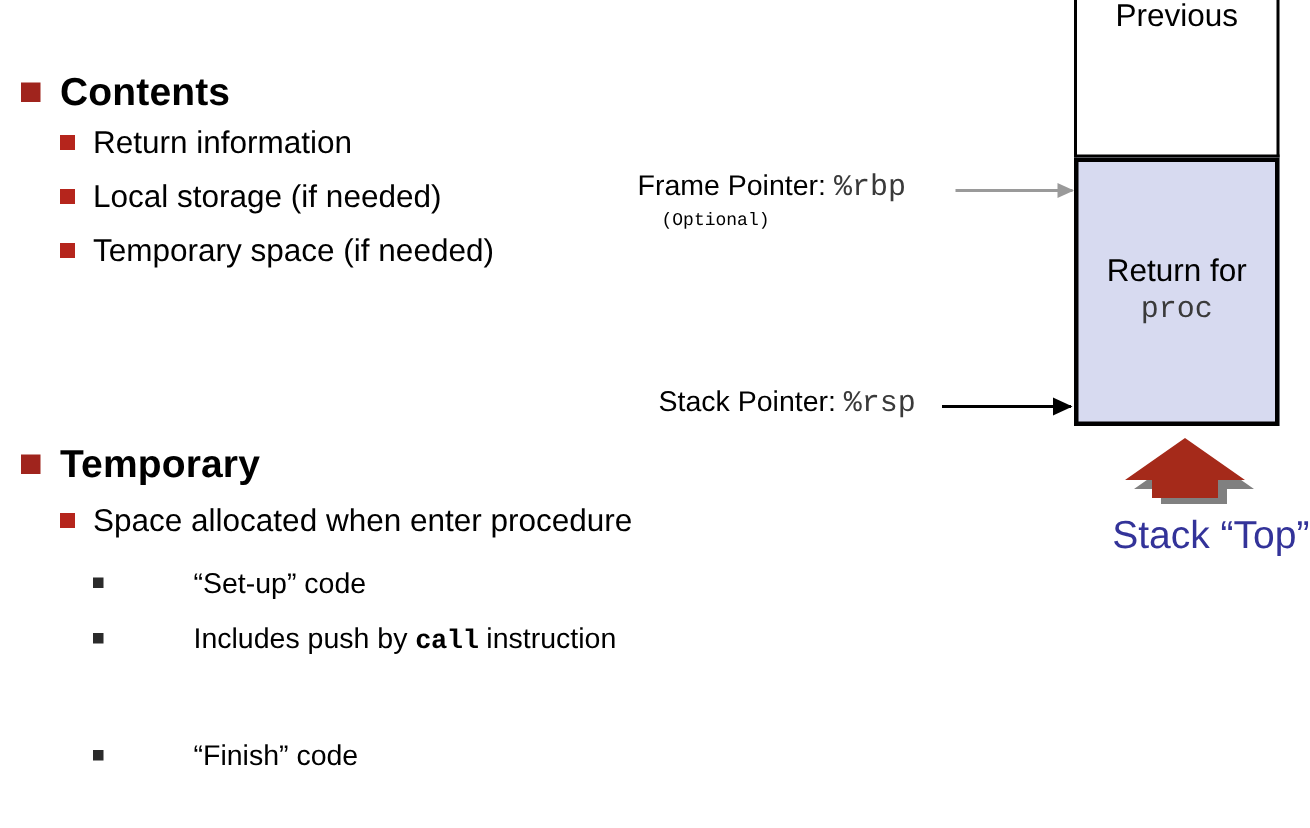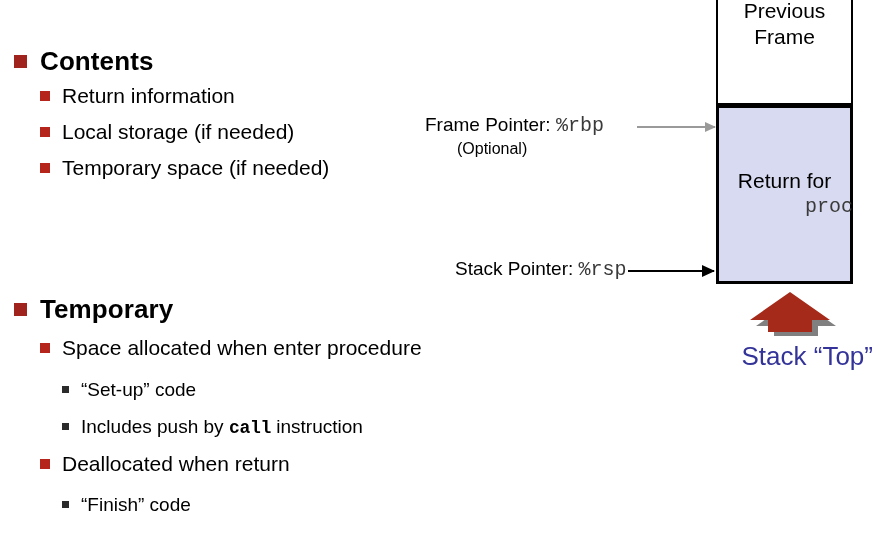--- a/index.html
+++ b/index.html
@@ -46,21 +46,21 @@
   
   .lvl2 { left: 40px; }
   .lvl2 .sq {
     width: 10px; height: 10px;
     background: #B5251C;
     margin-right: 12px;
     position: relative; top: -2px;
   }
   .lvl2 .txt { font-size: 21px; }
   
-  .lvl3 { left: 62px; }
+  .lvl3 { left: 62px; gap: 48px; }
   .lvl3 .sq {
     width: 7px; height: 7px;
     background: #2b2b2b;
     margin-right: 12px;
     position: relative; top: -3px;
   }
   .lvl3 .txt { font-size: 19px; }
 
   .mono-b {
     font-family: "Liberation Mono", "DejaVu Sans Mono", monospace;
@@ -102,32 +102,31 @@
     text-align: center;
     font-size: 21px;
     line-height: 26px;
   }
   #prev-frame-label { top: -2px; }
   #proc-frame-label { top: 168px; }
   .mono-reg {
     font-family: "Liberation Mono", "DejaVu Sans Mono", monospace;
     font-size: 20px;
     color: #3a3a3a;
-    text-align: right;
   }
 
   
   .ptr-label {
     position: absolute;
     font-size: 19px;
     white-space: nowrap;
   }
   #fp-label { left: 425px; top: 114px; }
-  #fp-optional { left: 457px; top: 140px; font-size: 16px; }
-  #sp-label { left: 439px; top: 258px; margin-left: 16px; }
+  #fp-optional { left: 441px; top: 140px; font-size: 12px; font-family: Liberation Mono, monospace; }
+  #sp-label { left: 439px; top: 258px; }
 
   
   .arrow-line {
     position: absolute;
     height: 0;
   }
   #fp-arrow {
     left: 637px; top: 126px; width: 78px;
     border-top: 2px solid #9a9a9a;
   }
@@ -206,39 +205,34 @@
   <div class="bullet-row lvl3" style="top:379px">
     <span class="sq"></span>
     <span class="txt">“Set-up” code</span>
   </div>
 
   <div class="bullet-row lvl3" style="top:416px">
     <span class="sq"></span>
     <span class="txt"><span>Includes push by </span><span class="mono-b">call</span><span> instruction</span></span>
   </div>
 
-  <div class="bullet-row lvl2" style="top:452px">
-    <span class="sq"></span>
-    <span class="txt">Deallocated when return</span>
-  </div>
 
   <div class="bullet-row lvl3" style="top:494px">
     <span class="sq"></span>
     <span class="txt">“Finish” code</span>
   </div>
 
 
   <div id="stack-diagram">
 
     <div id="prev-frame-box" class="frame-box"></div>
     <div id="proc-frame-box" class="frame-box"></div>
 
     <div id="prev-frame-label" class="box-label">
       <div>Previous</div>
-      <div>Frame</div>
     </div>
 
     <div id="proc-frame-label" class="box-label">
       <div>Return for</div>
       <div class="mono-reg">proc</div>
     </div>
 
     <div id="fp-label" class="ptr-label"><span>Frame Pointer: </span><span class="mono-reg">%rbp</span></div>
     <div id="fp-optional" class="ptr-label">(Optional)</div>
     <div id="fp-arrow" class="arrow-line"></div>

